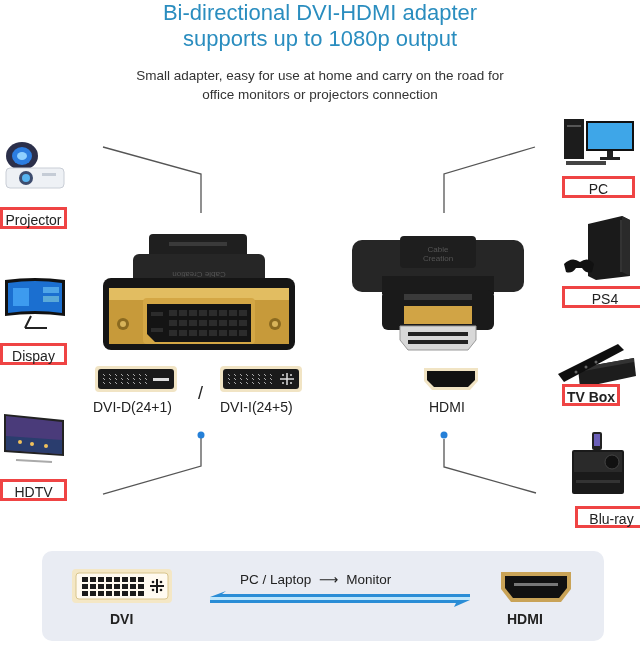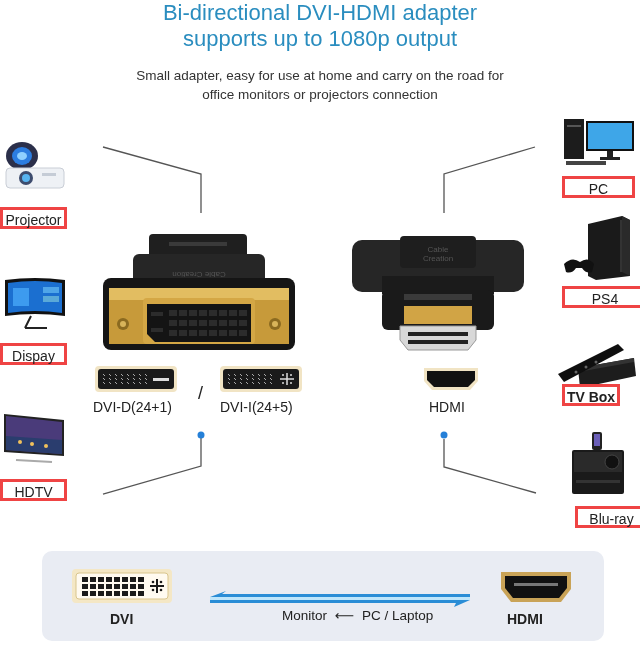--- a/index.html
+++ b/index.html
@@ -263,32 +263,32 @@
       </g>
       <path d="M78 17 L92 17 M85 10 L85 24" stroke="#1a1a1a" stroke-width="2"></path>
       <circle cx="81" cy="13" r="1.3" fill="#1a1a1a"></circle>
         <circle cx="89" cy="13" r="1.3" fill="#1a1a1a"></circle>
       <circle cx="81" cy="21" r="1.3" fill="#1a1a1a"></circle>
         <circle cx="89" cy="21" r="1.3" fill="#1a1a1a"></circle>
     </svg>
   </div>
   <div class="bp-bold" style="left:68px;top:60px;">DVI</div>
 
+  <div class="bp-text" style="left:198px;top:20px;">
+    <span>PC / Laptop</span>
+    <span style="display:inline-block;margin:0 4px;">⟶</span>
+    <span>Monitor</span>
+  </div>
 
   <svg style="position:absolute;left:166px;top:38px;" width="264" height="20" viewBox="0 0 264 20">
     <path d="M18 2 L2 8 L262 8 L262 5 L14 5 Z" fill="#2a8dd6"></path>
     <rect x="2" y="8" width="260" height="3" fill="#bfe6fb"></rect>
     <path d="M2 11 L262 11 L246 18 L248 14 L2 14 Z" fill="#2a8dd6"></path>
   </svg>
 
-  <div class="bp-text" style="left:240px;top:56px;">
-    <span>Monitor</span>
-    <span style="display:inline-block;margin:0 4px;">⟵</span>
-    <span>PC / Laptop</span>
-  </div>
 
   <div class="dev-img" style="left:458px;top:20px;width:72px;height:32px;">
     <svg width="72" height="32" viewBox="0 0 72 32">
       <path d="M1 1 L71 1 L71 18 L61 31 L11 31 L1 18 Z" fill="#c9a357"></path>
       <path d="M5 5 L67 5 L67 17 L59 27 L13 27 L5 17 Z" fill="#111"></path>
       <rect x="14" y="12" width="44" height="3" fill="#777"></rect>
     </svg>
   </div>
   <div class="bp-bold" style="left:465px;top:60px;">HDMI</div>
 </div>

